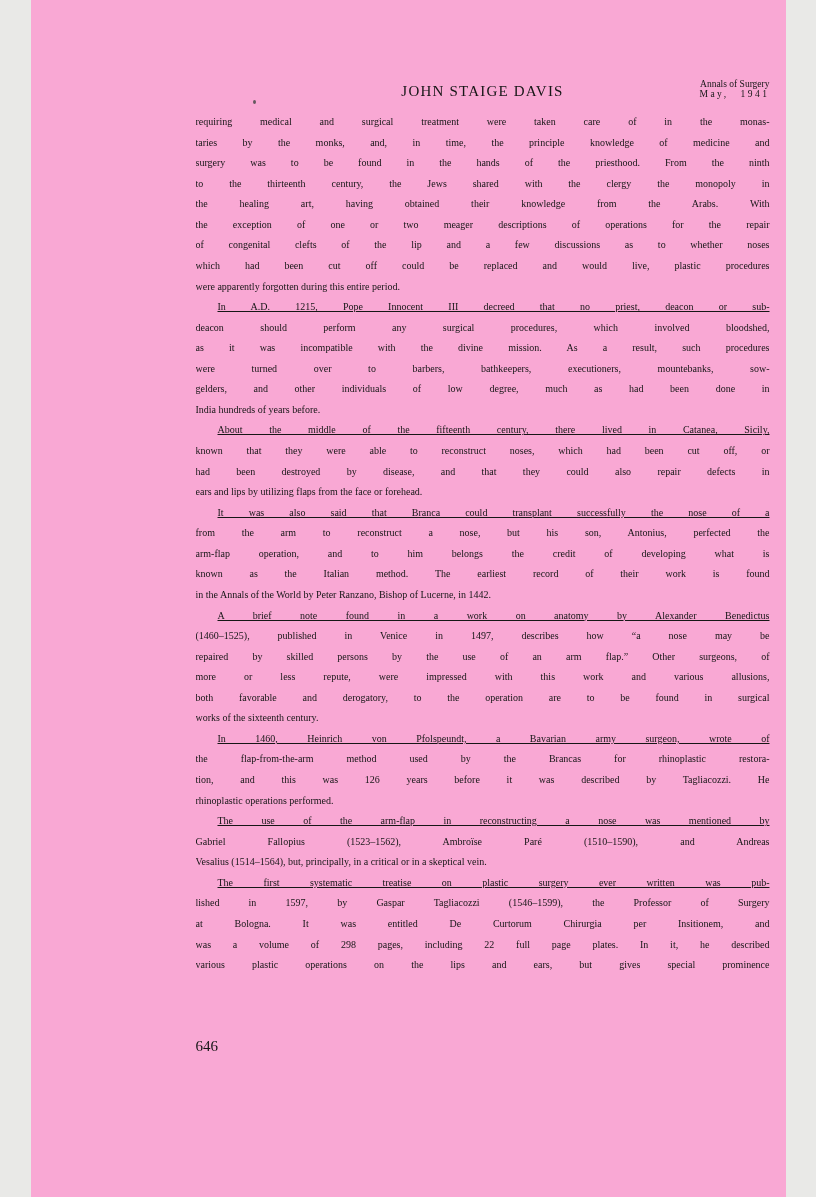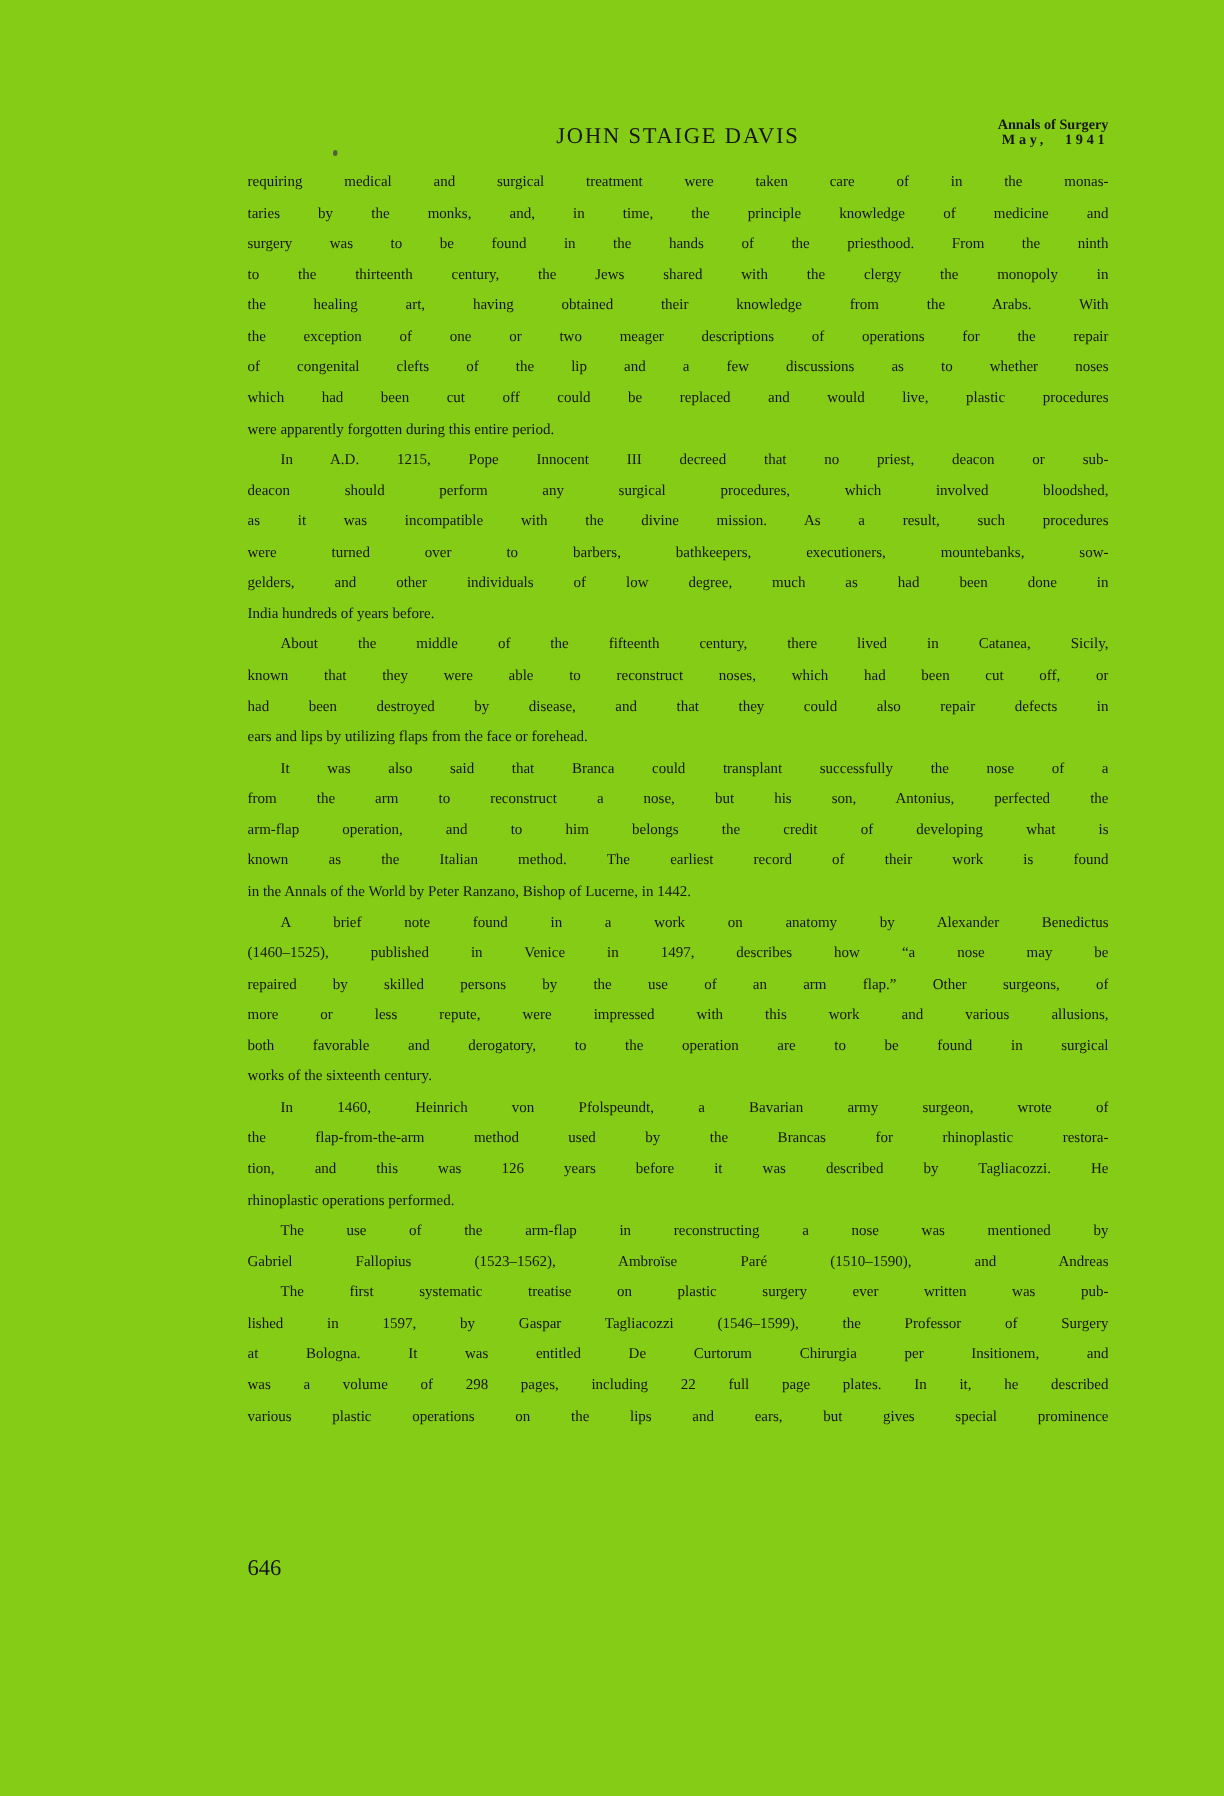--- a/index.html
+++ b/index.html
@@ -1,39 +1,39 @@
 <!DOCTYPE html>
 <html><head>
 <meta charset="utf-8">
 <style>
   html, body { margin: 0; padding: 0; }
   body { background: #e9e9e7; }
   .page {
     position: relative;
-    width: 816px;
+    width: 755px;
     height: 1197px;
     margin: 0 auto;
-    background: #84cc16;
+    background: #f9a8d4;
     color: #161616;
     font-family: "Liberation Serif", serif;
     overflow: hidden;
   }
   .running-title {
     position: absolute;
     left: 165px; top: 83px; width: 574px;
     text-align: center;
     font-size: 15px;
     letter-spacing: 1.2px;
     white-space: nowrap;
   }
   .journal-info {
     position: absolute;
     left: 165px; top: 79px; width: 574px;
     text-align: right;
-    font-weight: bold;
+    font-weight: normal;
     font-size: 9.5px;
     line-height: 10px;
     white-space: nowrap;
   }
   .journal-info .journal-date {
     letter-spacing: 2.5px;
     word-spacing: 7px;
   }
   .speck {
     position: absolute;
@@ -49,21 +49,21 @@
     font-size: 10px;
   }
   .line {
     height: 20.57px;
     line-height: 20.57px;
     text-align: justify;
     text-align-last: justify;
     overflow: hidden;
   }
   .line.end { text-align-last: left; }
-  .line.indent { text-indent: 22px; }
+  .line.indent { text-indent: 22px; text-decoration: underline; }
   .page-number {
     position: absolute;
     left: 165px; top: 1038px; width: 574px;
     text-align: left;
     font-size: 15px;
   }
 </style>
 </head>
 <body>
 
@@ -128,20 +128,21 @@
     <div>
       <div class="line indent">In 1460, Heinrich von Pfolspeundt, a Bavarian army surgeon, wrote of</div>
       <div class="line">the flap-from-the-arm method used by the Brancas for rhinoplastic restora-</div>
       <div class="line">tion, and this was 126 years before it was described by Tagliacozzi. He</div>
       <div class="line end">rhinoplastic operations performed.</div>
     </div>
 
     <div>
       <div class="line indent">The use of the arm-flap in reconstructing a nose was mentioned by</div>
       <div class="line">Gabriel Fallopius (1523–1562), Ambroïse Paré (1510–1590), and Andreas</div>
+      <div class="line end">Vesalius (1514–1564), but, principally, in a critical or in a skeptical vein.</div>
     </div>
 
     <div>
       <div class="line indent">The first systematic treatise on plastic surgery ever written was pub-</div>
       <div class="line">lished in 1597, by Gaspar Tagliacozzi (1546–1599), the Professor of Surgery</div>
       <div class="line">at Bologna. It was entitled De Curtorum Chirurgia per Insitionem, and</div>
       <div class="line">was a volume of 298 pages, including 22 full page plates. In it, he described</div>
       <div class="line">various plastic operations on the lips and ears, but gives special prominence</div>
     </div>
 

